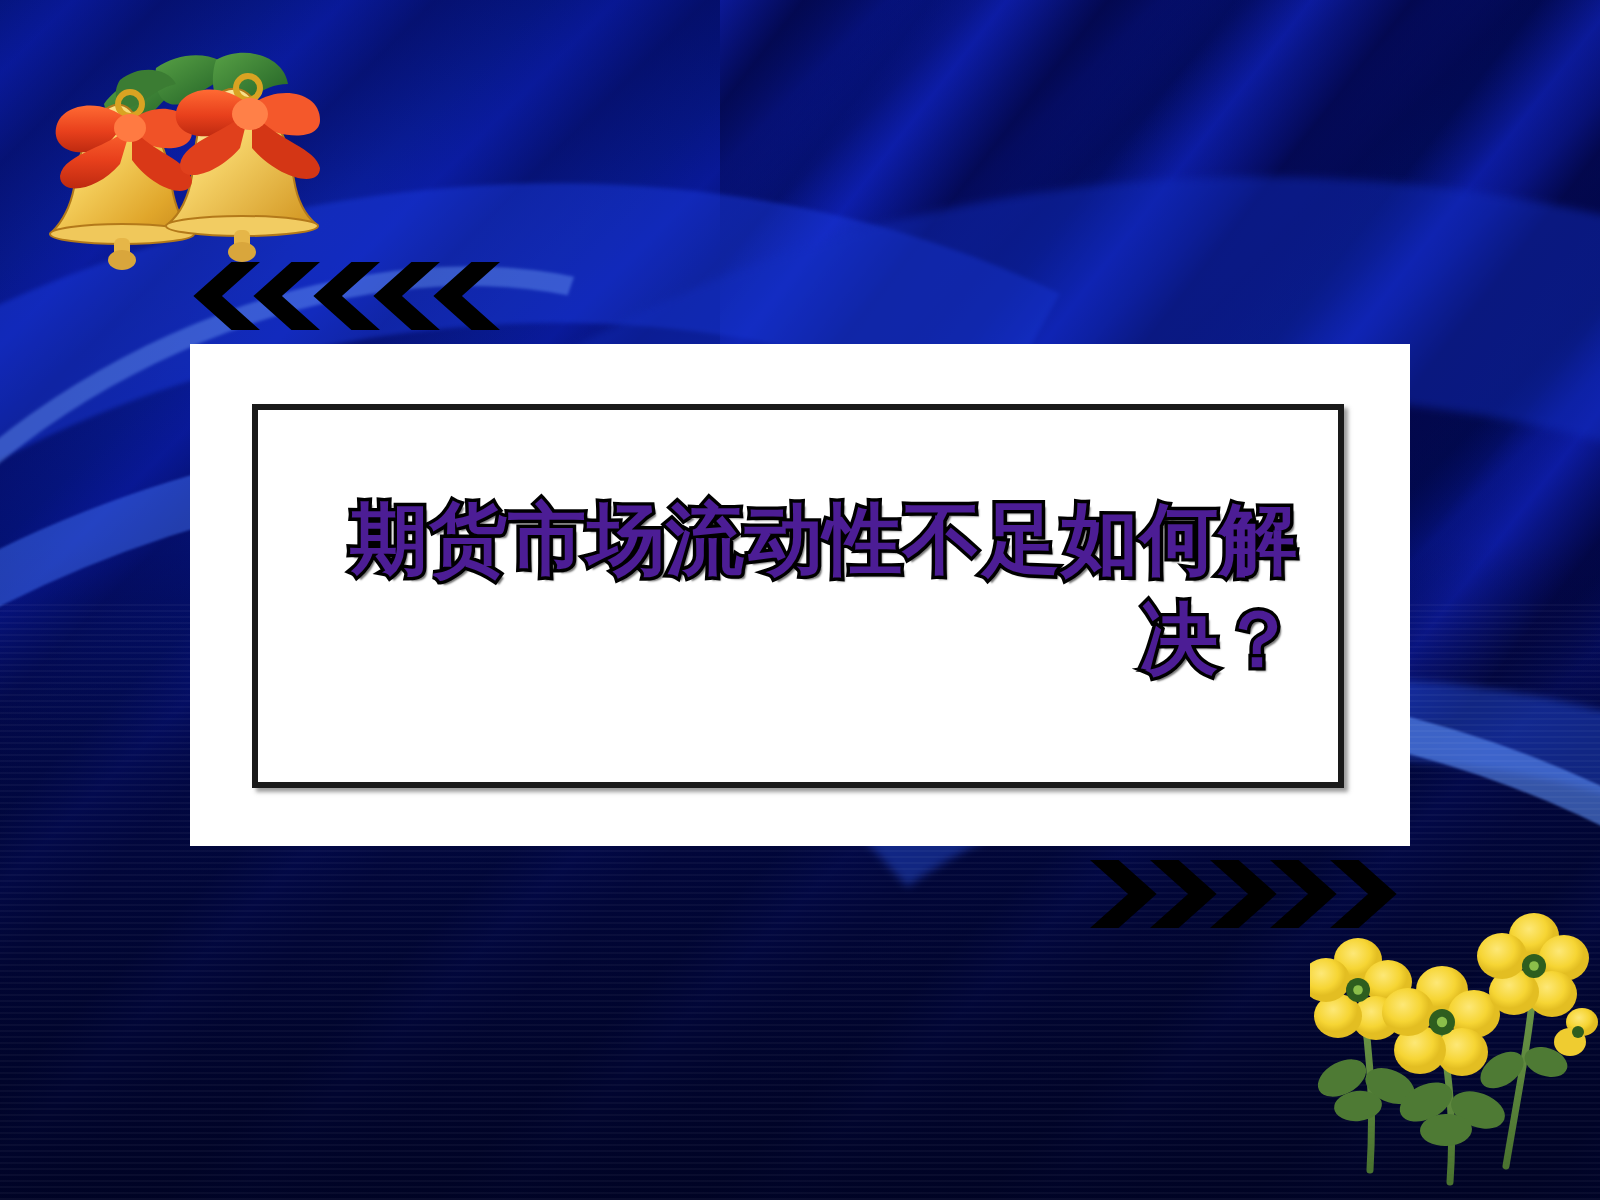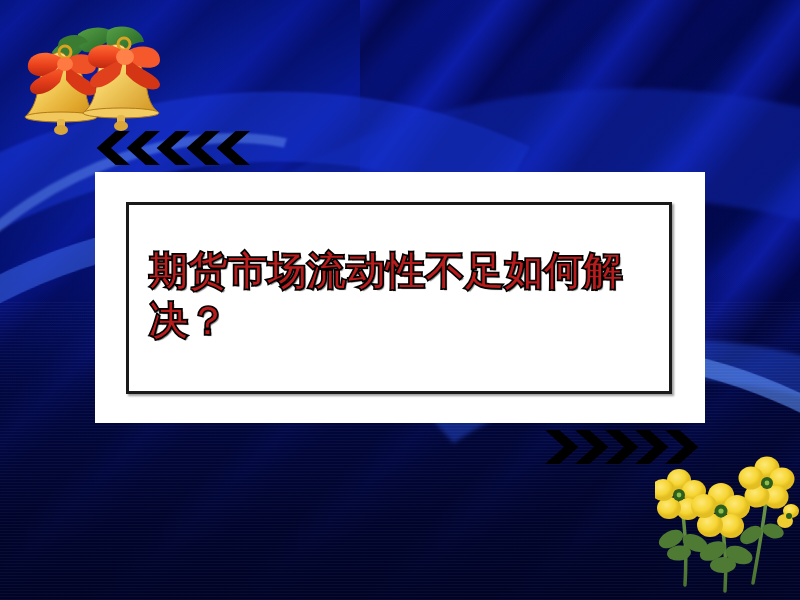--- a/index.html
+++ b/index.html
@@ -130,27 +130,27 @@
     left: 31px; top: 30px;
     width: 540px; height: 186px;
     border: 3px solid #1a1a1a;
     box-shadow: 2px 2px 2px rgba(60,60,60,.5);
     display: flex;
     align-items: center;
     justify-content: center;
   }
   #title-text {
     width: 500px;
-    text-align: left;
+    text-align: right;
     font-family: "DejaVu Sans", "Liberation Sans", sans-serif;
-    font-weight: 400;
+    font-weight: 700;
     font-size: 39px;
     line-height: 1.27;
     letter-spacing: .5px;
-    color: #b91c1c;
+    color: #4c1d95;
     -webkit-text-stroke: 3.4px #000000;
     paint-order: stroke fill;
     text-shadow:
        2px 2px 1px rgba(0,0,0,.55);
     margin-top: -4px;
   }
 
   
   #bells { position: absolute; left: 8px; top: 14px; width: 172px; height: 122px; }
 

